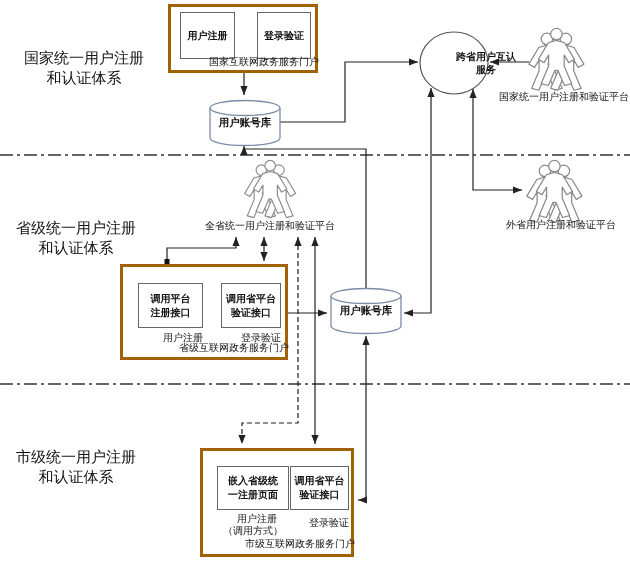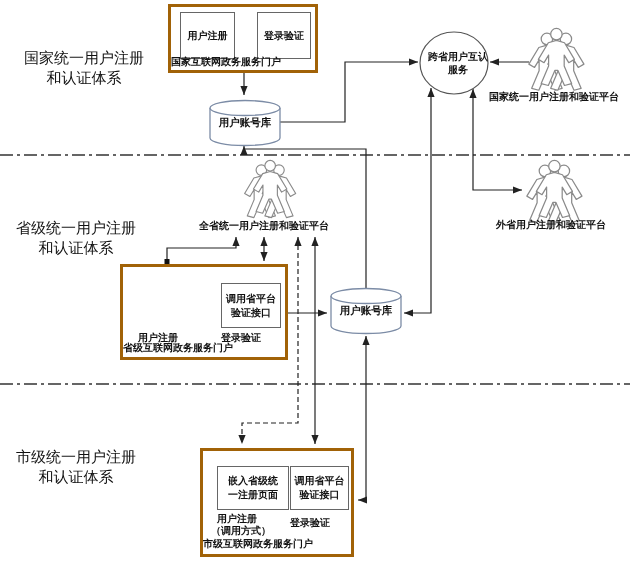--- a/index.html
+++ b/index.html
@@ -3,22 +3,22 @@
 <meta charset="utf-8">
 <style>
   html,body{margin:0;padding:0;background:#fff;}
   #stage{position:relative;width:630px;height:564px;background:#fff;overflow:hidden;
          font-family:"Liberation Sans","DejaVu Sans",sans-serif;color:#111;}
   #wires{position:absolute;left:0;top:0;z-index:1;}
   .obox{position:absolute;z-index:2;border:3px solid #a16207;background:#fff;box-sizing:border-box;}
   .ibox{position:absolute;z-index:3;border:1px solid #666;background:#fff;box-sizing:border-box;
         display:flex;flex-direction:column;align-items:center;justify-content:center;
         font-size:10px;line-height:14px;font-weight:600;text-align:center;}
-  .lbl{position:absolute;z-index:3;font-size:10px;line-height:12px;font-weight:700;
-       text-align:left;white-space:nowrap;}
+  .lbl{position:absolute;z-index:3;font-size:10px;line-height:12px;font-weight:400;
+       text-align:right;white-space:nowrap;}
   .sec{position:absolute;z-index:3;font-size:15px;line-height:20px;font-weight:400;
        text-align:center;white-space:nowrap;}
   .cyl-lbl{position:absolute;z-index:3;display:flex;align-items:center;justify-content:center;
        font-size:10.5px;font-weight:600;}
   .circ-lbl{position:absolute;z-index:3;font-size:10px;line-height:13px;font-weight:600;text-align:center;}
 </style>
 </head>
 <body>
 
 <div id="stage">
@@ -93,30 +93,34 @@
       <div>用户注册</div>
     </div>
     <div class="ibox" style="left:86px;top:5px;width:54px;height:47px;">
       <div>登录验证</div>
     </div>
     <div class="lbl" style="left:0;bottom:2px;width:148px;">国家互联网政务服务门户</div>
   </div>
 
   <div class="cyl-lbl" style="left:210px;top:104px;width:70px;height:38px;">用户账号库</div>
 
-  <div class="circ-lbl" style="left:420px;top:50px;width:76px;">
+  <div class="circ-lbl" style="left:420px;top:50px;width:76px;padding-left:28px;">
     <div>跨省用户互认</div>
     <div>服务</div>
   </div>
 
   <div class="lbl" style="left:496px;top:219px;width:120px;">外省用户注册和验证平台</div>
   <div class="lbl" style="left:489px;top:91px;width:140px;">国家统一用户注册和验证平台</div>
   <div class="lbl" style="left:199px;top:220px;width:136px;">全省统一用户注册和验证平台</div>
 
   <div class="obox" style="left:120px;top:264px;width:168px;height:96px;">
+    <div class="ibox" style="left:15px;top:16px;width:65px;height:45px;">
+      <div>调用平台</div>
+      <div>注册接口</div>
+    </div>
     <div class="ibox" style="left:98px;top:16px;width:60px;height:45px;">
       <div>调用省平台</div>
       <div>验证接口</div>
     </div>
     <div class="lbl" style="left:15px;top:65px;width:65px;">用户注册</div>
     <div class="lbl" style="left:98px;top:65px;width:60px;">登录验证</div>
     <div class="lbl" style="left:0;bottom:3px;width:166px;">省级互联网政务服务门户</div>
   </div>
 
   <div class="cyl-lbl" style="left:331px;top:292px;width:70px;height:38px;">用户账号库</div>

